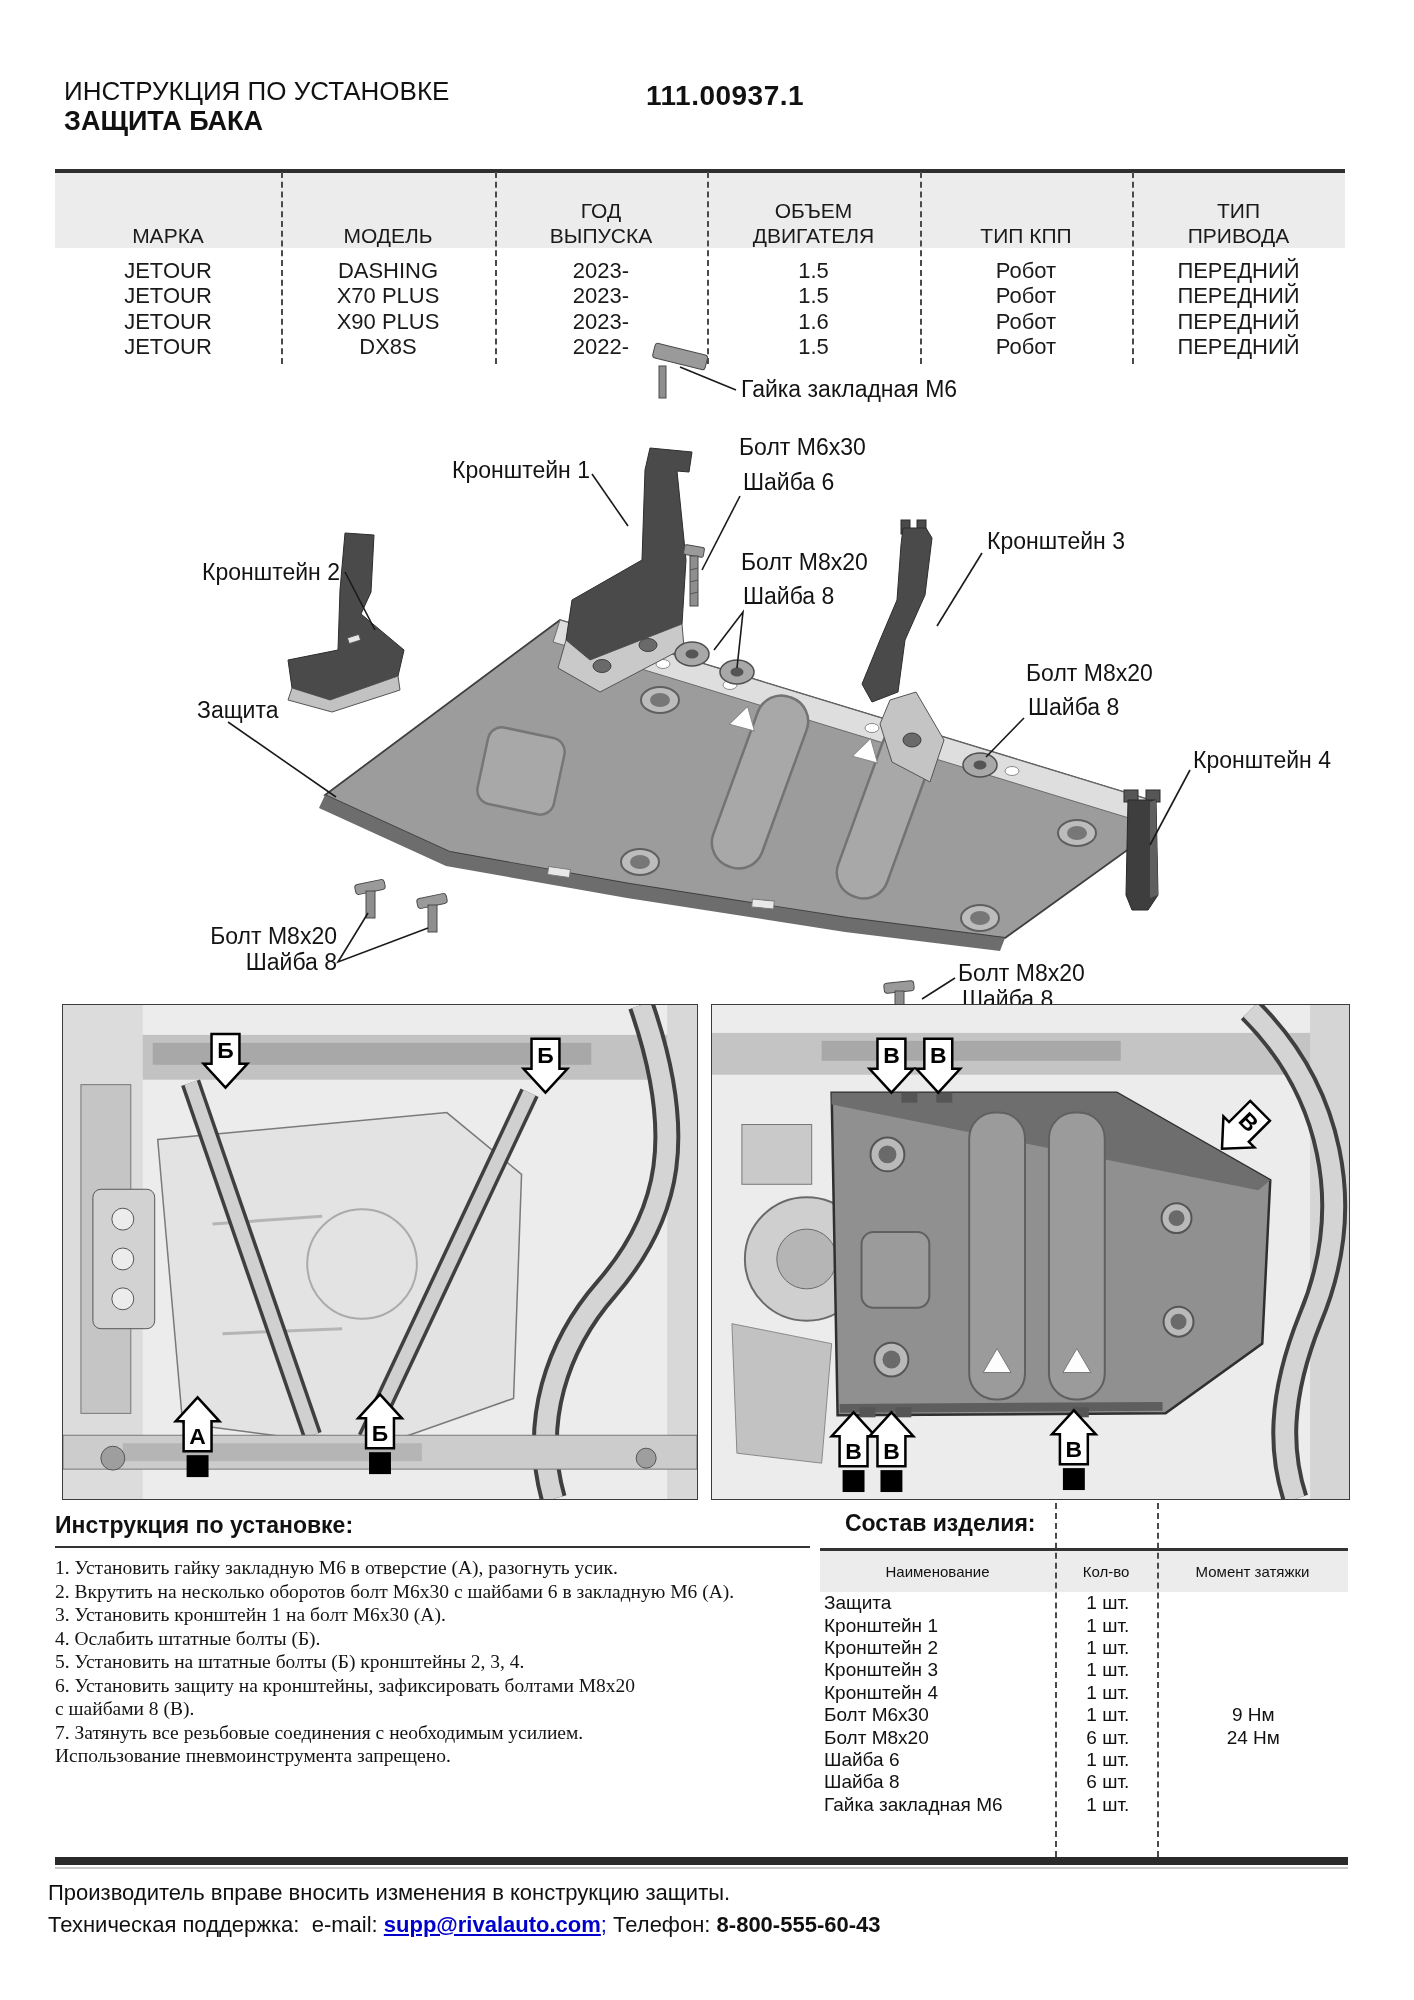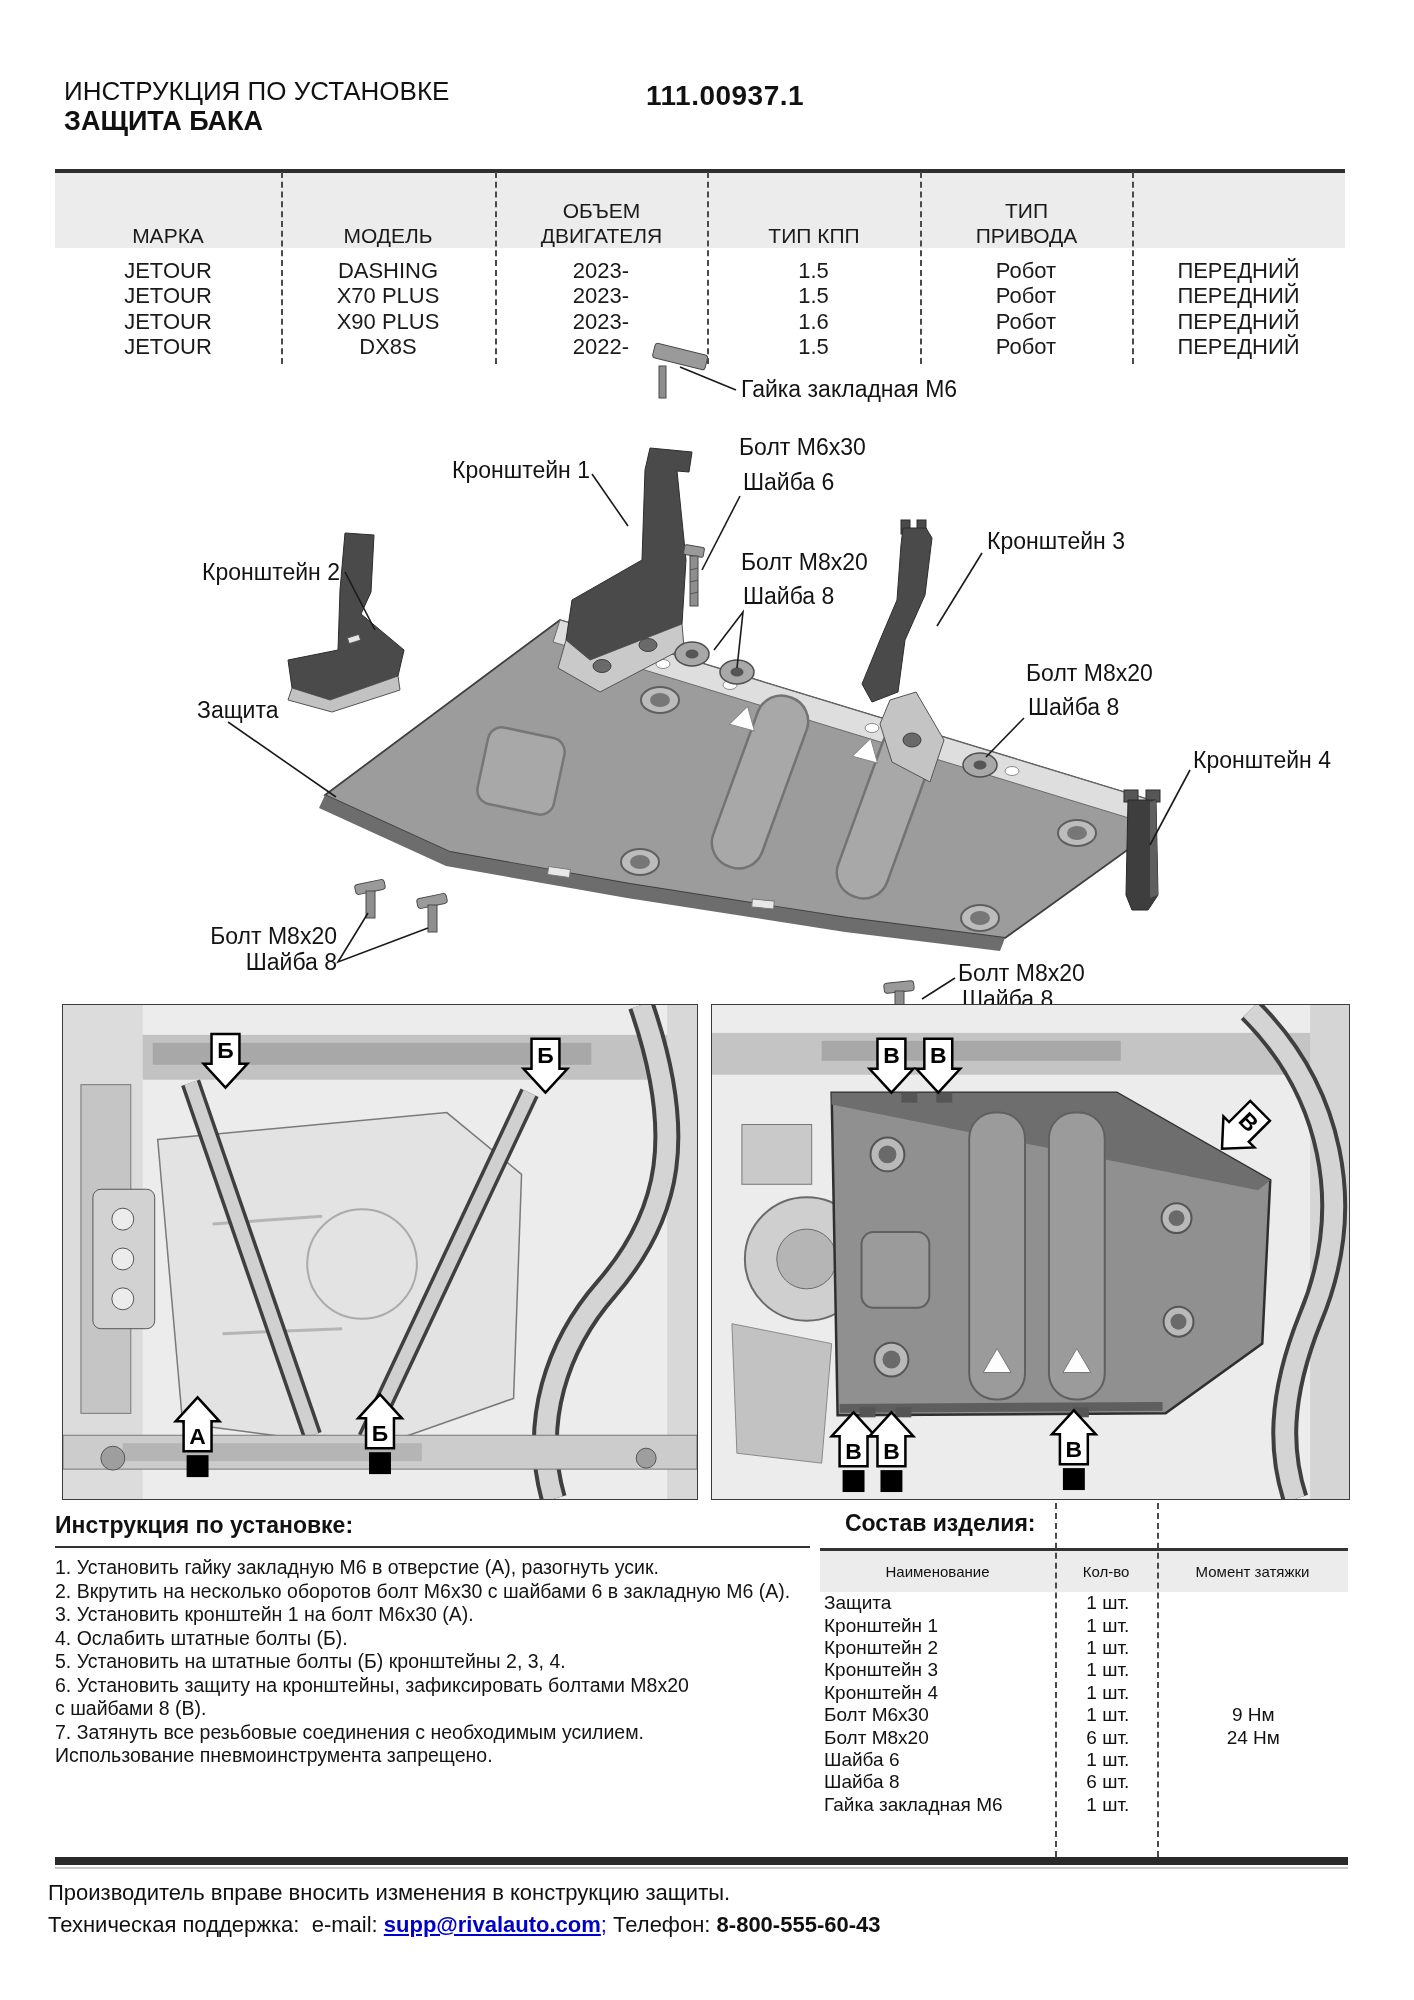--- a/index.html
+++ b/index.html
@@ -17,21 +17,21 @@
   .vt-dcell{font-size:22px;color:#1a1a1a;}
   .vdash{position:absolute;width:0;border-left:2px dashed #4a4a4a;}
   
   .pt-head{display:flex;background:#ececec;}
   .pt-cell{display:flex;align-items:center;justify-content:center;font-size:15px;}
   .pt-row{display:flex;font-size:19px;}
   .pt-name{padding-left:4px;display:flex;align-items:center;}
   .pt-qty{display:flex;align-items:center;justify-content:center;}
   .pt-tq{display:flex;align-items:center;justify-content:center;}
   
-  .inst-line{font-size:19.5px;line-height:23.5px;color:#141414;}
+  .inst-line{font-size:19.5px;line-height:23.5px;color:#141414;font-family:Liberation Serif, serif;}
   .photo{position:absolute;border:1.5px solid #3c3c3c;box-sizing:border-box;background:#ececec;}
   svg text{font-family:"Liberation Sans",sans-serif;}
   .dlabel{font-size:23px;fill:#131313;}
   .leader{stroke:#1a1a1a;stroke-width:1.6;fill:none;}
   .mk-arrow{fill:#ffffff;stroke:#000;stroke-width:2.5;}
   .mk-letter{font-size:23px;font-weight:bold;fill:#000;text-anchor:middle;}
   .footer-line{font-size:22px;color:#101010;}
   .email-link{color:#0000cc;font-weight:bold;text-decoration:underline;cursor:pointer;}
   .email-semi{color:#0000cc;text-decoration:underline;}
 </style>
@@ -42,20 +42,22 @@
 
   <div class="abs" style="left:64px;top:76px;font-size:26px;">ИНСТРУКЦИЯ ПО УСТАНОВКЕ</div>
   <div class="abs b" style="left:64px;top:106px;font-size:27px;">ЗАЩИТА БАКА</div>
   <div class="abs b" style="left:646px;top:80px;font-size:28px;letter-spacing:0.5px;">111.00937.1</div>
 
   <div class="abs vt-top" style="left:55px;top:169px;width:1290px;height:0;"></div>
   <div class="abs" style="left:55px;top:173px;width:1290px;">
     <div class="vt-head" style="height:75px;align-items:flex-end;">
       <div class="vt-cell vt-hcell" style="width:226px;">МАРКА</div>
       <div class="vt-cell vt-hcell" style="width:214px;">МОДЕЛЬ</div>
+      <div class="vt-cell vt-hcell" style="width:212px;">ГОД
+ВЫПУСКА</div>
       <div class="vt-cell vt-hcell" style="width:213px;">ОБЪЕМ
 ДВИГАТЕЛЯ</div>
       <div class="vt-cell vt-hcell" style="width:212px;">ТИП КПП</div>
       <div class="vt-cell vt-hcell" style="width:213px;">ТИП
 ПРИВОДА</div>
     </div>
     <div style="height:10px;"></div>
     <div class="vt-row" style="height:25.5px;">
       <div class="vt-cell vt-dcell" style="width:226px;">JETOUR</div>
       <div class="vt-cell vt-dcell" style="width:214px;">DASHING</div>

